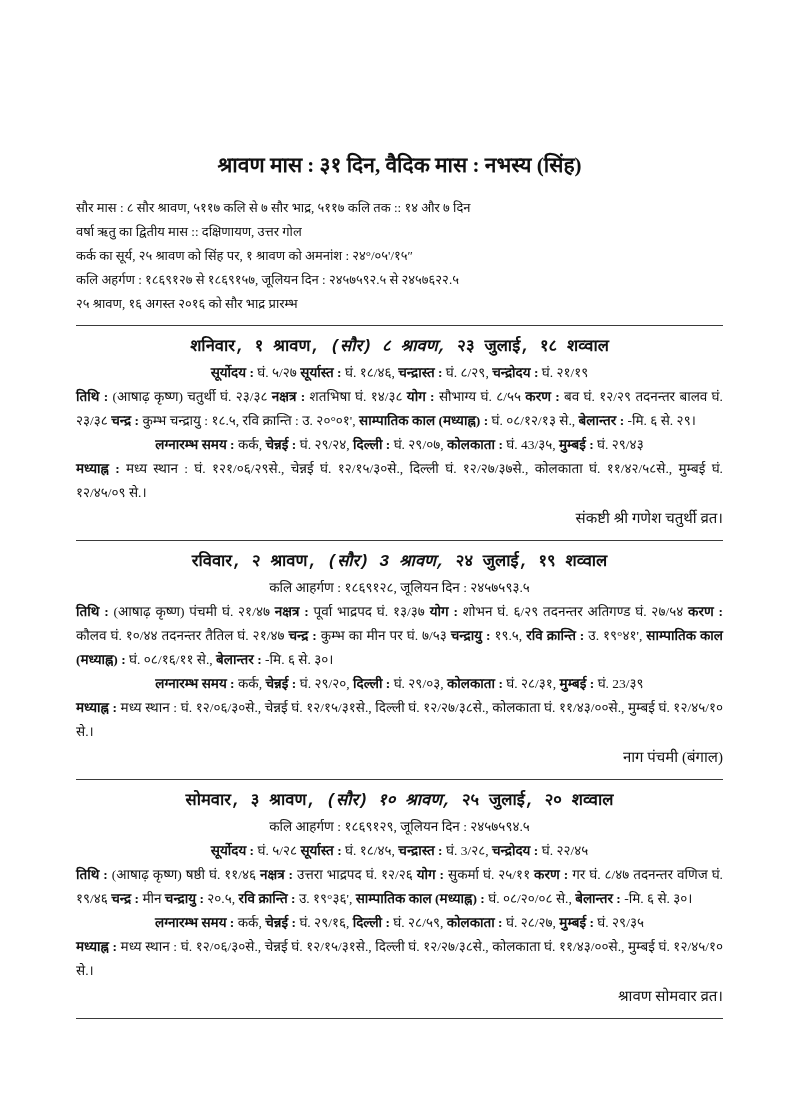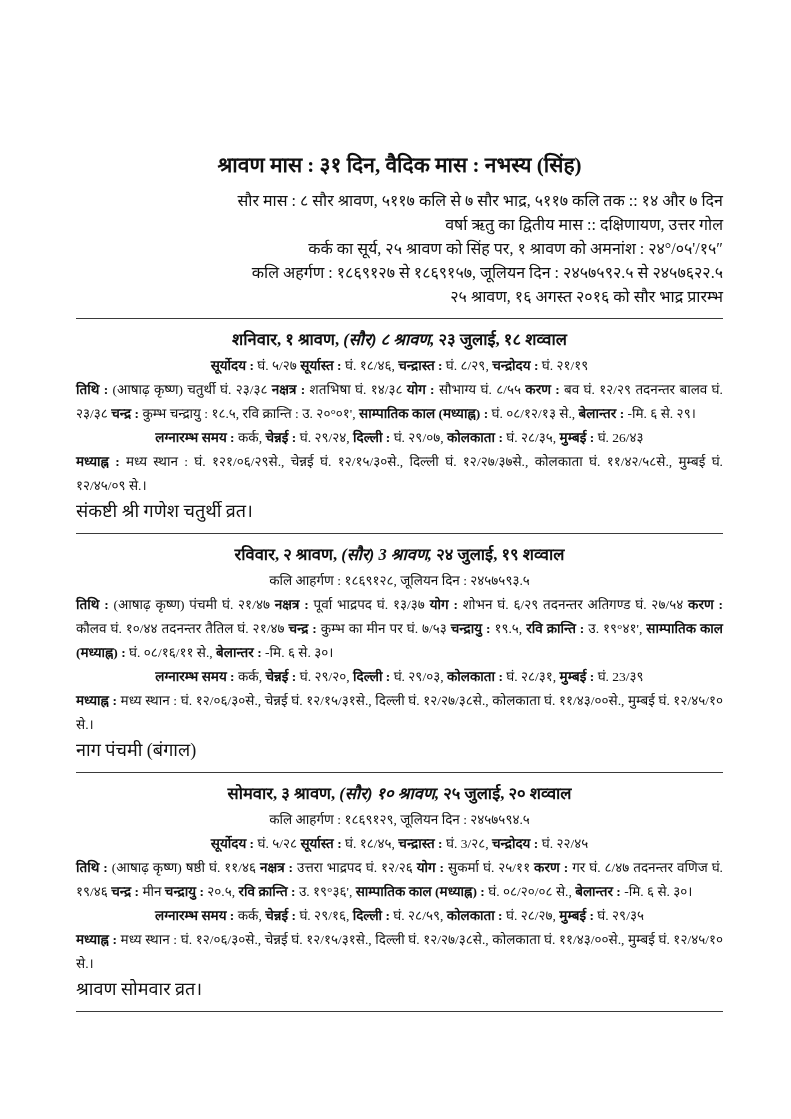--- a/index.html
+++ b/index.html
@@ -10,48 +10,49 @@
     box-sizing: border-box;
     padding: 150px 68px 0 76px;
     font-family: "Liberation Serif", "DejaVu Sans", serif;
     color: #111111;
   }
   .page-title {
     text-align: center;
     font-size: 21px;
     font-weight: bold;
     line-height: 30px;
-    margin-bottom: 9px;
+    margin-bottom: 16px;
   }
   .hline {
-    text-align: right;
-    font-size: 16px;
+    text-align: left;
+    font-size: 13px;
     line-height: 24px;
   }
   .rule {
     border: none;
     border-top: 1.6px solid #3a3a3a;
     margin: 9px 0 7px 0;
   }
   .sec-heading {
     text-align: center;
     font-size: 16.5px;
     font-weight: bold;
     line-height: 28px;
     margin-top: 4px;
+    font-family: Liberation Mono, monospace;
   }
   .line {
     font-size: 13.5px;
     line-height: 24px;
   }
   .center { text-align: center; }
   .para { text-align: justify; }
   .festival {
-    text-align: left;
-    font-size: 18px;
+    text-align: right;
+    font-size: 15px;
     line-height: 26px;
   }
   .b { font-weight: bold; }
   .i { font-style: italic; }
 </style>
 </head>
 <body>
 
 <div class="page-title">श्रावण मास : ३१ दिन, वैदिक मास : नभस्य (सिंह)</div>
 <div class="hline">सौर मास : ८ सौर श्रावण, ५११७ कलि से ७ सौर भाद्र, ५११७ कलि तक :: १४ और ७ दिन</div>
@@ -59,21 +60,21 @@
 <div class="hline">कर्क का सूर्य, २५ श्रावण को सिंह पर, १ श्रावण को अमनांश : २४°/०५'/१५″</div>
 <div class="hline">कलि अहर्गण : १८६९१२७ से १८६९१५७, जूलियन दिन : २४५७५९२.५ से २४५७६२२.५</div>
 <div class="hline">२५ श्रावण, १६ अगस्त २०१६ को सौर भाद्र प्रारम्भ</div>
 
 <hr class="rule">
 
 <div>
   <div class="sec-heading"><span class="b">शनिवार, १ श्रावण, </span><span class="b i">(सौर) ८ श्रावण,</span><span class="b"> २३ जुलाई, १८ शव्वाल</span></div>
   <div class="line center"><span class="b">सूर्योदय : </span><span>घं. ५/२७ </span><span class="b">सूर्यास्त : </span><span>घं. १८/४६, </span><span class="b">चन्द्रास्त : </span><span>घं. ८/२९, </span><span class="b">चन्द्रोदय : </span><span>घं. २१/१९</span></div>
   <div class="line para"><span class="b">तिथि : </span><span>(आषाढ़ कृष्ण) चतुर्थी घं. २३/३८ </span><span class="b">नक्षत्र : </span><span>शतभिषा घं. १४/३८ </span><span class="b">योग : </span><span>सौभाग्य घं. ८/५५ </span><span class="b">करण : </span><span>बव घं. १२/२९ तदनन्तर बालव घं. २३/३८ </span><span class="b">चन्द्र : </span><span>कुम्भ चन्द्रायु : १८.५, रवि क्रान्ति : उ. २०°०१', </span><span class="b">साम्पातिक काल (मध्याह्न) : </span><span>घं. ०८/१२/१३ से., </span><span class="b">बेलान्तर : </span><span>-मि. ६ से. २९।</span></div>
-  <div class="line center"><span class="b">लग्नारम्भ समय : </span><span>कर्क, </span><span class="b">चेन्नई : </span><span>घं. २९/२४, </span><span class="b">दिल्ली : </span><span>घं. २९/०७, </span><span class="b">कोलकाता : </span><span>घं. २८/३५, </span><span class="b">मुम्बई : </span><span>घं. 26/४३</span></div>
+  <div class="line center"><span class="b">लग्नारम्भ समय : </span><span>कर्क, </span><span class="b">चेन्नई : </span><span>घं. २९/२४, </span><span class="b">दिल्ली : </span><span>घं. २९/०७, </span><span class="b">कोलकाता : </span><span>घं. 43/३५, </span><span class="b">मुम्बई : </span><span>घं. २९/४३</span></div>
   <div class="line para"><span class="b">मध्याह्न : </span><span>मध्य स्थान : घं. १२१/०६/२९से., चेन्नई घं. १२/१५/३०से., दिल्ली घं. १२/२७/३७से., कोलकाता घं. ११/४२/५८से., मुम्बई घं. १२/४५/०९ से.।</span></div>
   <div class="festival">संकष्टी श्री गणेश चतुर्थी व्रत।</div>
 </div>
 
 <hr class="rule">
 
 <div>
   <div class="sec-heading"><span class="b">रविवार, २ श्रावण, </span><span class="b i">(सौर) 3 श्रावण,</span><span class="b"> २४ जुलाई, १९ शव्वाल</span></div>
   <div class="line center"><span>कलि आहर्गण : १८६९१२८, जूलियन दिन : २४५७५९३.५</span></div>
   <div class="line para"><span class="b">तिथि : </span><span>(आषाढ़ कृष्ण) पंचमी घं. २१/४७ </span><span class="b">नक्षत्र : </span><span>पूर्वा भाद्रपद घं. १३/३७ </span><span class="b">योग : </span><span>शोभन घं. ६/२९ तदनन्तर अतिगण्ड घं. २७/५४ </span><span class="b">करण : </span><span>कौलव घं. १०/४४ तदनन्तर तैतिल घं. २१/४७ </span><span class="b">चन्द्र : </span><span>कुम्भ का मीन पर घं. ७/५३ </span><span class="b">चन्द्रायु : </span><span>१९.५, </span><span class="b">रवि क्रान्ति : </span><span>उ. १९°४१', </span><span class="b">साम्पातिक काल (मध्याह्न) : </span><span>घं. ०८/१६/११ से., </span><span class="b">बेलान्तर : </span><span>-मि. ६ से. ३०।</span></div>

